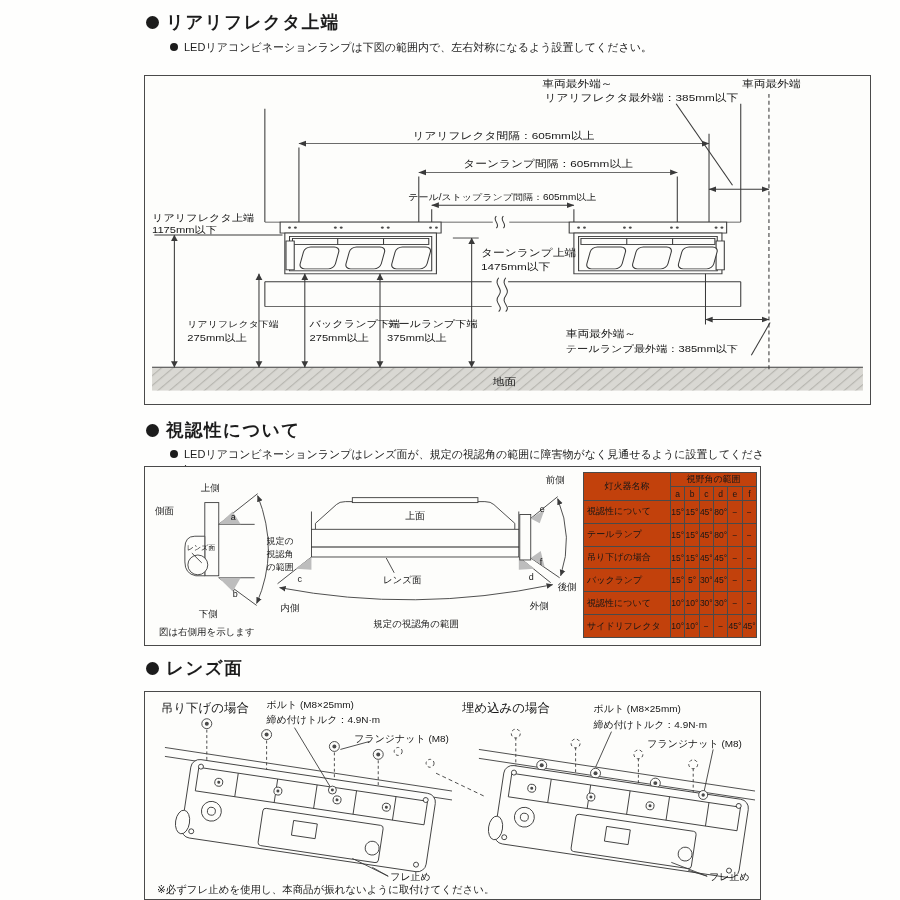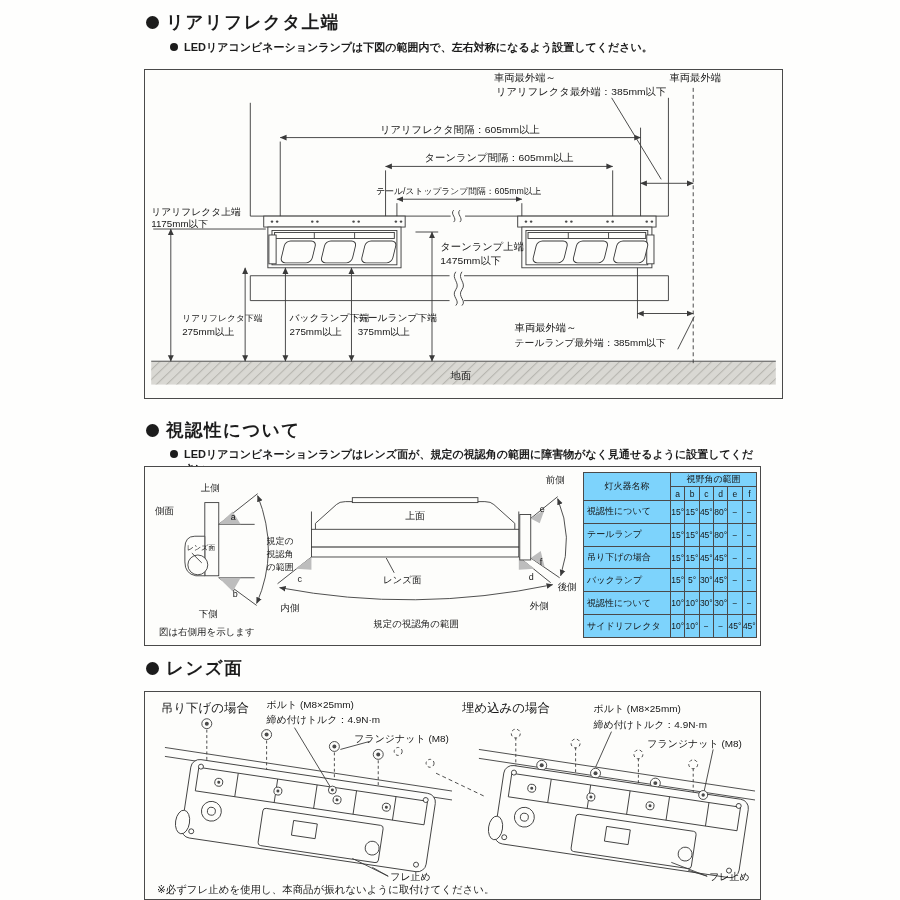--- a/index.html
+++ b/index.html
@@ -4,35 +4,35 @@
 <style>
   html,body{margin:0;padding:0;background:#ffffff;}
   .page{position:relative;width:900px;height:900px;background:#fefefd;
         font-family:"Liberation Sans","DejaVu Sans",sans-serif;color:#1c1c1c;overflow:hidden;}
   .content{position:absolute;left:144px;top:10px;width:620px;height:888px;}
   .sec{position:absolute;display:flex;align-items:center;gap:7px;}
   .sec .dot{width:13px;height:13px;border-radius:50%;background:#1c1c1c;flex:none;}
   .sec .txt{font-size:17.5px;font-weight:600;letter-spacing:1.5px;}
   .blt{position:absolute;display:flex;gap:6px;align-items:flex-start;}
   .blt .bdot{width:8px;height:8px;border-radius:50%;background:#1c1c1c;flex:none;margin-top:2px;}
-  .blt .btxt{font-size:11px;line-height:1.25;font-weight:bold;}
+  .blt .btxt{font-size:11px;line-height:1.25;}
   .box{position:absolute;left:0;border:1.4px solid #4a4a4a;background:#fdfdfb;box-sizing:border-box;}
   .box svg{display:block;width:100%;height:100%;}
   svg text{font-family:"Liberation Sans","DejaVu Sans",sans-serif;fill:#161616;}
   .ln{stroke:#3a3a3a;fill:none;stroke-width:0.9;}
   .fw{stroke:#3a3a3a;fill:#fdfdfb;stroke-width:0.9;}
   .dash{stroke-dasharray:4 3;}
   .dash2{stroke-dasharray:3 2.5;}
   .shade{fill:#bdbdbd;stroke:none;}
   .hole{fill:#4a4a4a;stroke:none;}
   .t7{font-size:7px;}.t85{font-size:8.5px;}.t9{font-size:9px;}.t95{font-size:9.5px;}
   .t10{font-size:10px;}.t105{font-size:10.5px;}.t125{font-size:12.5px;}
   .mid{text-anchor:middle;}
   .vtable{position:absolute;left:438px;top:5px;width:174px;height:166px;border-collapse:collapse;
-          table-layout:fixed;background:#7dd3fc;}
+          table-layout:fixed;background:#c2410c;}
   .vtable th,.vtable td{border:1px solid #4a4a4a;text-align:center;padding:0;font-weight:normal;color:#161616;}
   .vtable .nm{width:86px;font-size:9px;text-align:left;padding-left:3px;}
   .vtable .hd{font-size:9px;}
   .vtable .ang{font-size:8.5px;}
   .vtable .hr{height:14px;}
 </style>
 </head>
 <body>
 
 <div class="page">
@@ -40,21 +40,21 @@
 
   <div class="sec" style="top:0;left:2px">
     <span class="dot"></span>
     <span class="txt">リアリフレクタ上端</span>
   </div>
   <div class="blt" style="top:31px;left:26px;width:580px">
     <span class="bdot"></span>
     <span class="btxt">LEDリアコンビネーションランプは下図の範囲内で、左右対称になるよう設置してください。</span>
   </div>
 
-  <div class="box" style="top:59px;width:639px;height:330px">
+  <div class="box" style="top:65px;width:727px;height:330px">
   <svg viewBox="0 0 617 330" preserveAspectRatio="none">
     <defs>
       <marker id="ar1" viewBox="0 0 10 10" refX="8.5" refY="5" markerWidth="8" markerHeight="8" orient="auto-start-reverse">
         <path d="M0,1 L9,5 L0,9 z" style="fill:#3a3a3a;stroke:none"></path>
       </marker>
       <pattern id="gp1" width="7" height="7" patternUnits="userSpaceOnUse" patternTransform="rotate(45)">
         <rect width="7" height="7" style="fill:#d9d8d3"></rect>
         <line x1="0" y1="0" x2="0" y2="7" style="stroke:#b7b6b0;stroke-width:2.2"></line>
       </pattern>
     </defs>

